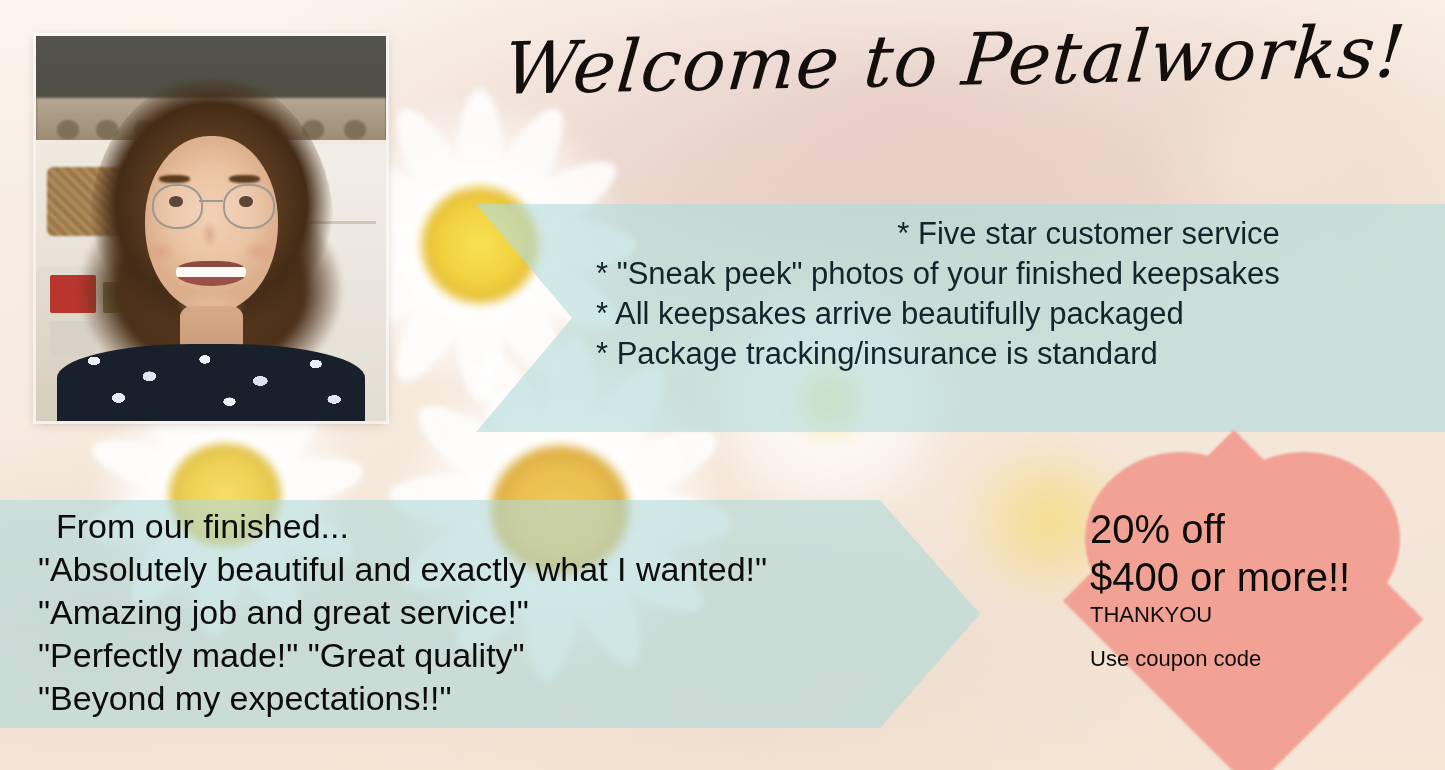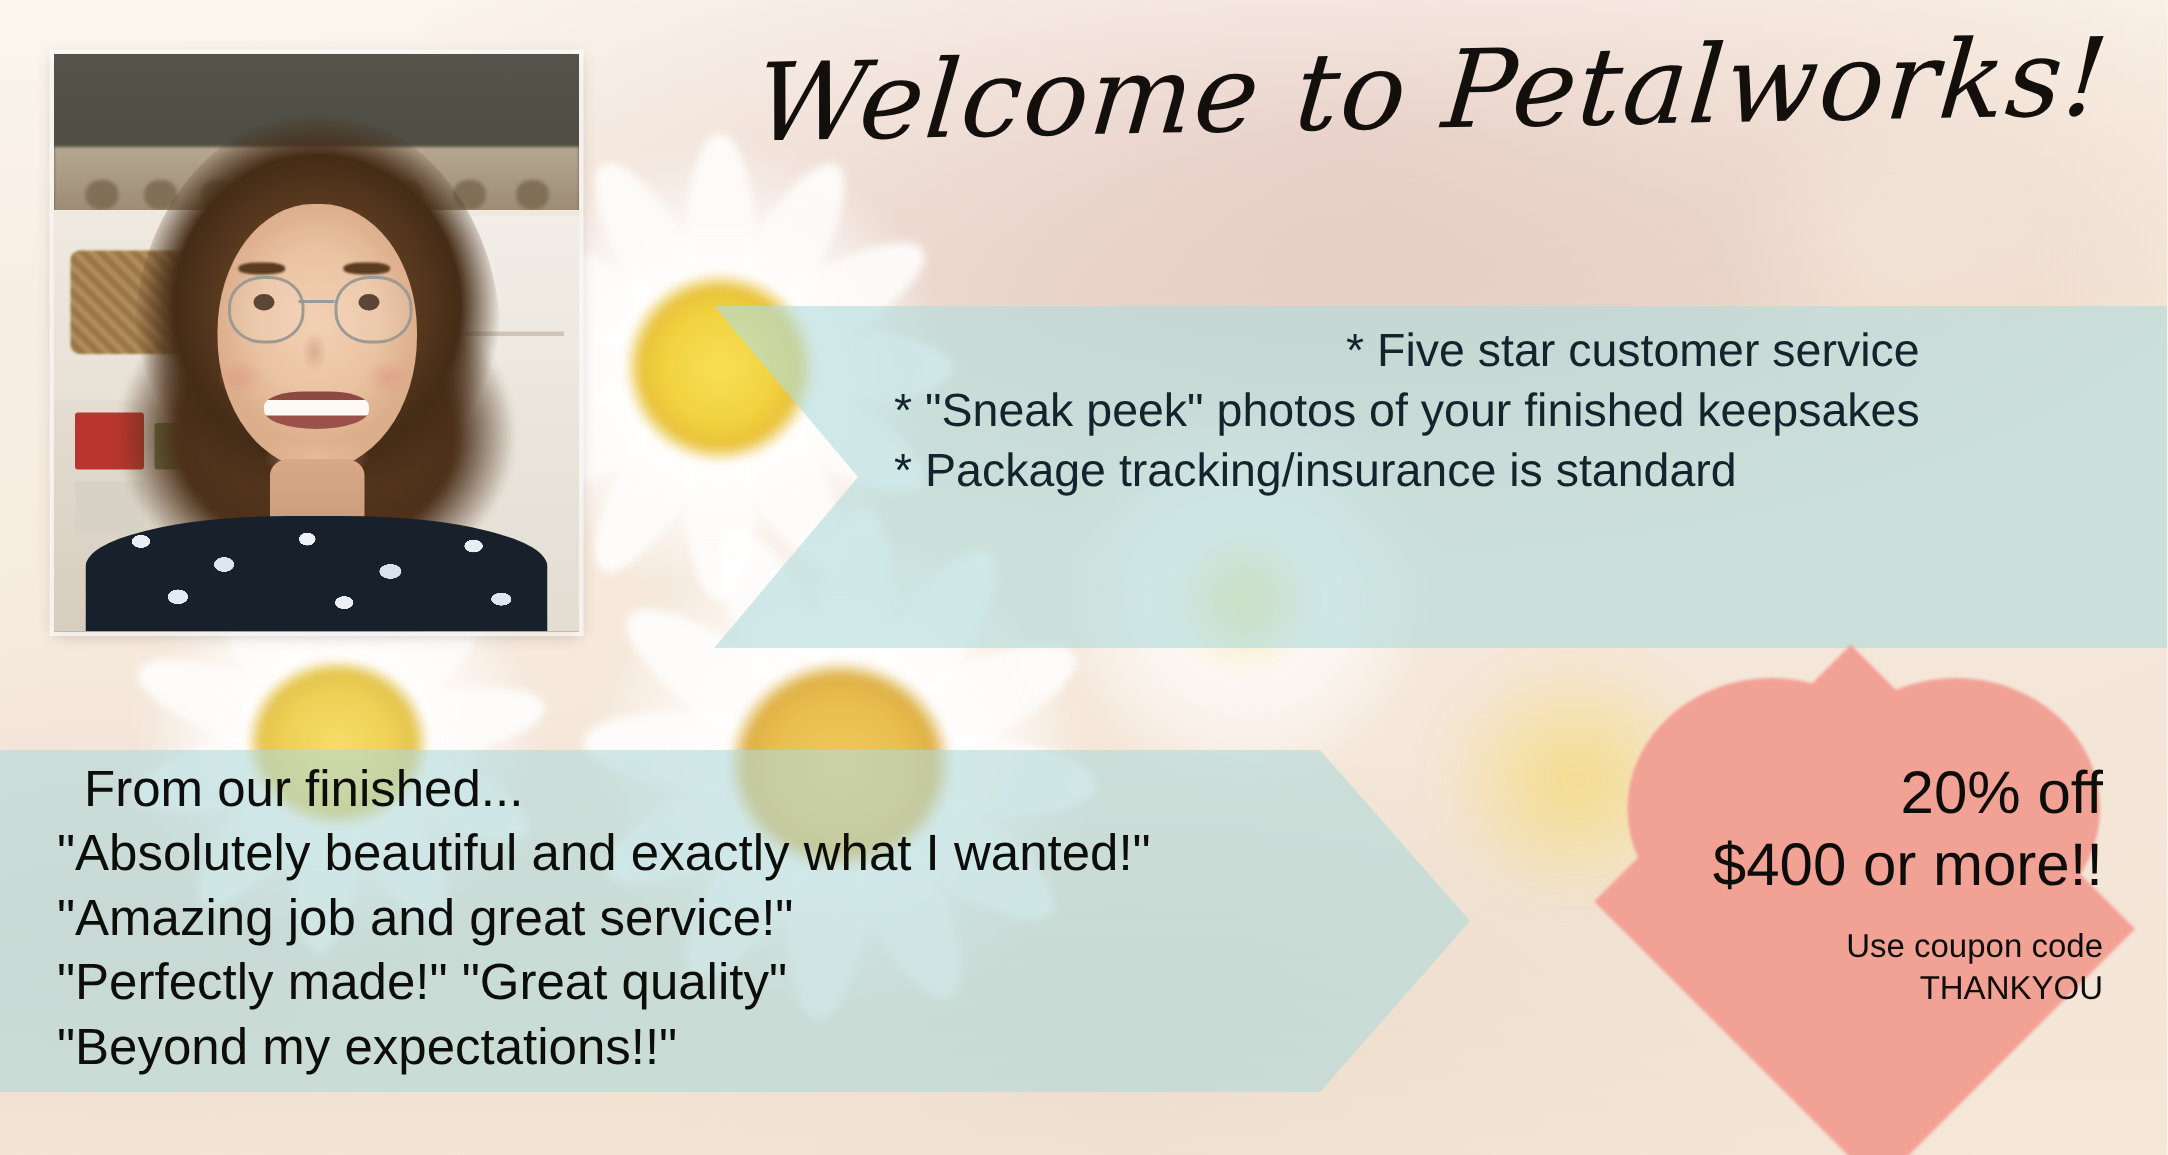--- a/index.html
+++ b/index.html
@@ -194,21 +194,21 @@
   .heart-lobe.r{right:0;}
   .heart-body{
     position:absolute;left:7.5%;top:13%;width:85%;height:85%;
     background:#f2a195;
     transform:rotate(45deg);
     transform-origin:50% 50%;
     border-radius:0 0 10% 0;
   }
   #coupon{
     position:absolute;left:1090px;top:505px;width:312px;
-    text-align:right;
+    text-align:left;
     font-family:"Liberation Sans",sans-serif;
     color:#0d0d0b;
   }
   #coupon .big{display:block;font-size:40px;line-height:48px;white-space:nowrap;}
   #coupon .small{display:block;font-size:22px;line-height:28px;margin-top:16px;}
 </style>
 </head>
 <body>
 
 <div id="stage">
@@ -318,20 +318,21 @@
     <div class="ph ph-neck"></div>
     <div class="ph ph-top"></div>
   </div>
 
   <div id="title">Welcome to Petalworks!</div>
 
   <div id="bullet-band"></div>
   <div id="bullets">
     <span class="b indent">* Five star customer service</span>
     <span class="b">* "Sneak peek" photos of your finished keepsakes</span>
+    <span class="b">* All keepsakes arrive beautifully packaged</span>
     <span class="b">* Package tracking/insurance is standard</span>
   </div>
 
   <div id="quote-band"></div>
   <div id="quotes">
     <span class="q lead">From our finished...</span>
     <span class="q">"Absolutely beautiful and exactly what I wanted!"</span>
     <span class="q">"Amazing job and great service!"</span>
     <span class="q">"Perfectly made!"   "Great quality"</span>
     <span class="q">"Beyond my expectations!!"</span>
@@ -340,17 +341,17 @@
   <div id="heart-wrap">
     <div id="heart">
       <div class="heart-lobe l"></div>
       <div class="heart-lobe r"></div>
       <div class="heart-body"></div>
     </div>
   </div>
   <div id="coupon">
     <span class="big">20% off</span>
     <span class="big">$400 or more!!</span>
+    <span class="small" style="margin-top:0">THANKYOU</span>
     <span class="small">Use coupon code</span>
-    <span class="small" style="margin-top:0">THANKYOU</span>
   </div>
 
 </div>
 
 </body></html>

